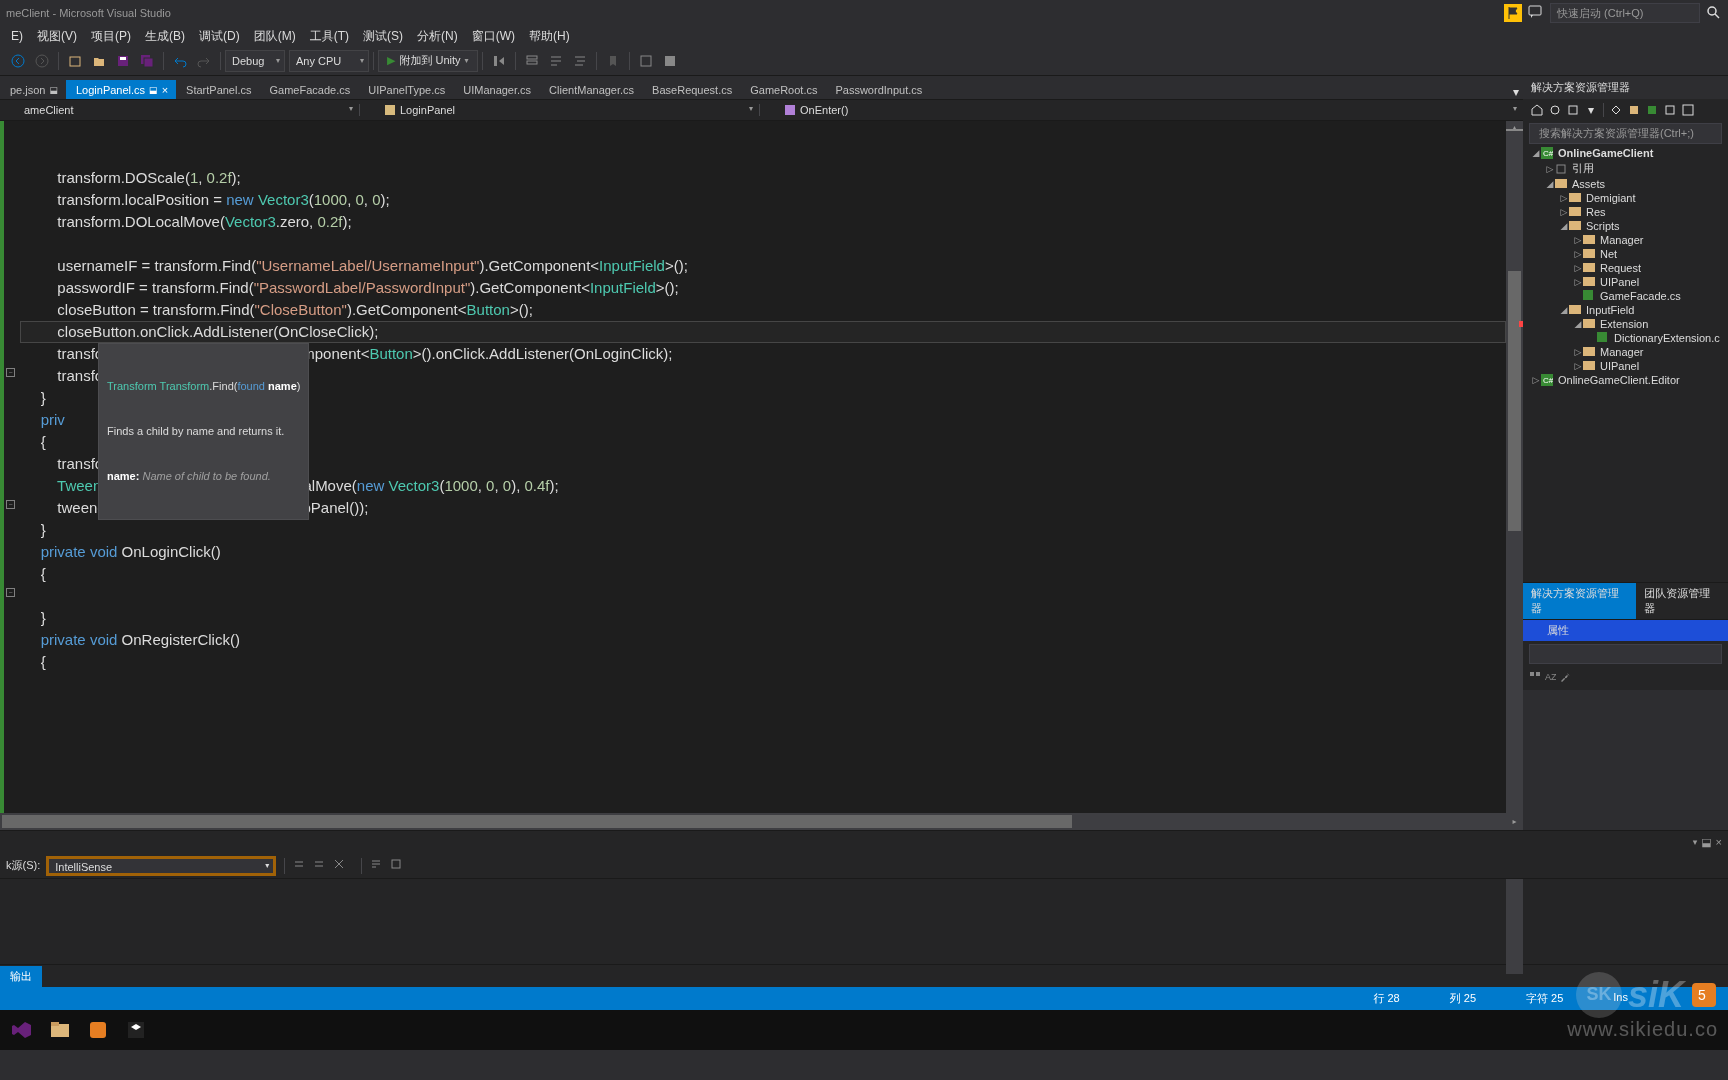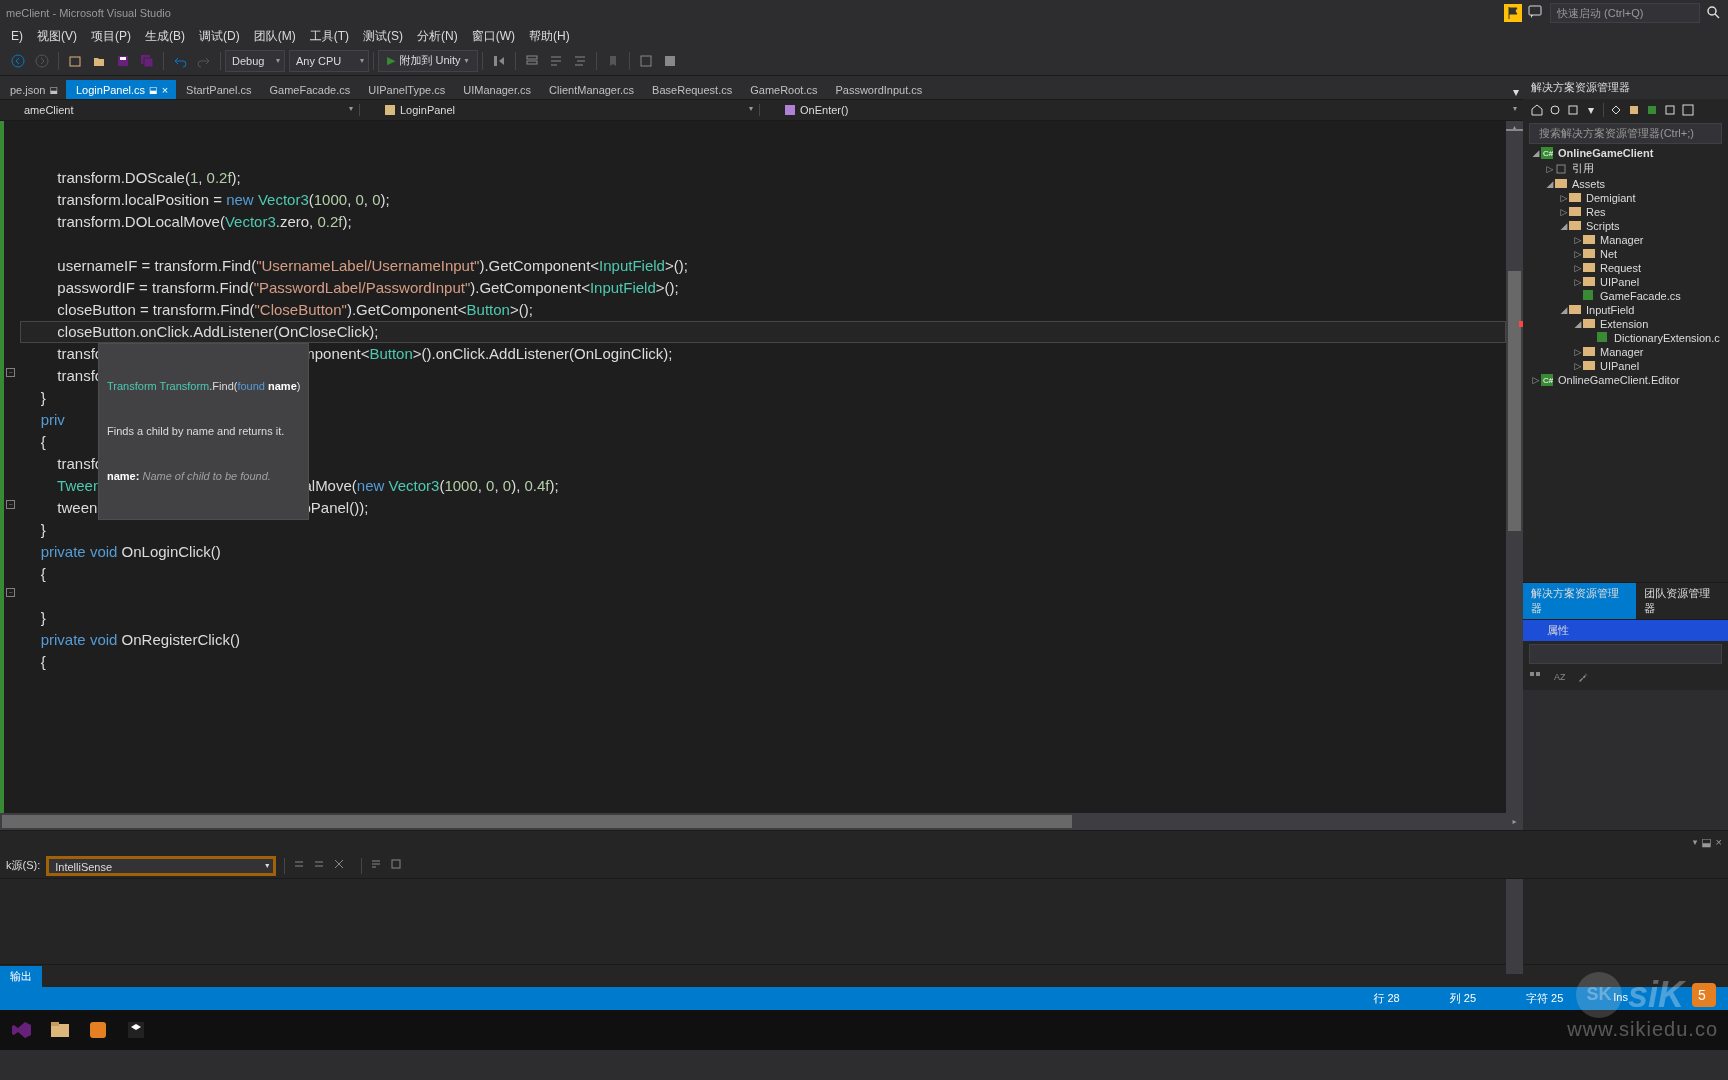--- a/index.html
+++ b/index.html
@@ -74,21 +74,21 @@
 .bottom-drop::after { content: '▾'; position: absolute; right: 4px; font-size: 8px; }
 .bottom-content { flex: 1; background: #252526; }
 .bottom-tab-strip { height: 23px; display: flex; align-items: center; border-top: 1px solid #1a1a1a; }
 .bottom-tab { padding: 3px 10px; font-size: 11px; background: #2d2d30; color: #dcdcdc; }
 .bottom-tab.active { background: #007acc; color: #fff; }
 .right-tabs { display: flex; border-top: 1px solid #1a1a1a; }
 .right-tab { padding: 3px 8px; font-size: 11px; cursor: pointer; }
 .right-tab.active { background: #007acc; }
 .props-section { border-top: 1px solid #1a1a1a; }
 .props-header { padding: 3px 24px; font-size: 11px; background: #1d4ed8; }
-.props-toolbar { padding: 4px 6px; display: flex; gap: 12px; }
+.props-toolbar { padding: 4px 6px; display: flex; gap: 3px; }
 .status-bar { background: #007acc; height: 23px; display: flex; align-items: center; color: #fff; font-size: 11px; padding: 0 10px; }
 .status-right { margin-left: auto; display: flex; gap: 50px; }
 .status-item { display: flex; gap: 4px; }
 .taskbar { background: #101010; height: 40px; display: flex; align-items: center; padding: 0 6px; gap: 6px; }
 .task-btn { width: 32px; height: 32px; display: flex; align-items: center; justify-content: center; cursor: pointer; }
 .watermark { position: absolute; right: 10px; bottom: 40px; color: rgba(255,255,255,0.3); font-size: 24px; text-align: right; line-height: 1.1; z-index: 50; pointer-events: none; }
 .watermark-logo { display: flex; align-items: center; justify-content: flex-end; gap: 6px; }
 .wm-circle { width: 46px; height: 46px; border-radius: 50%; background: rgba(220,220,220,0.2); display: flex; align-items: center; justify-content: center; font-weight: bold; font-size: 18px; }
 .hsbar { height: 17px; background: #3e3e42; display: flex; }
 .hsbar-track { flex: 1; position: relative; }

